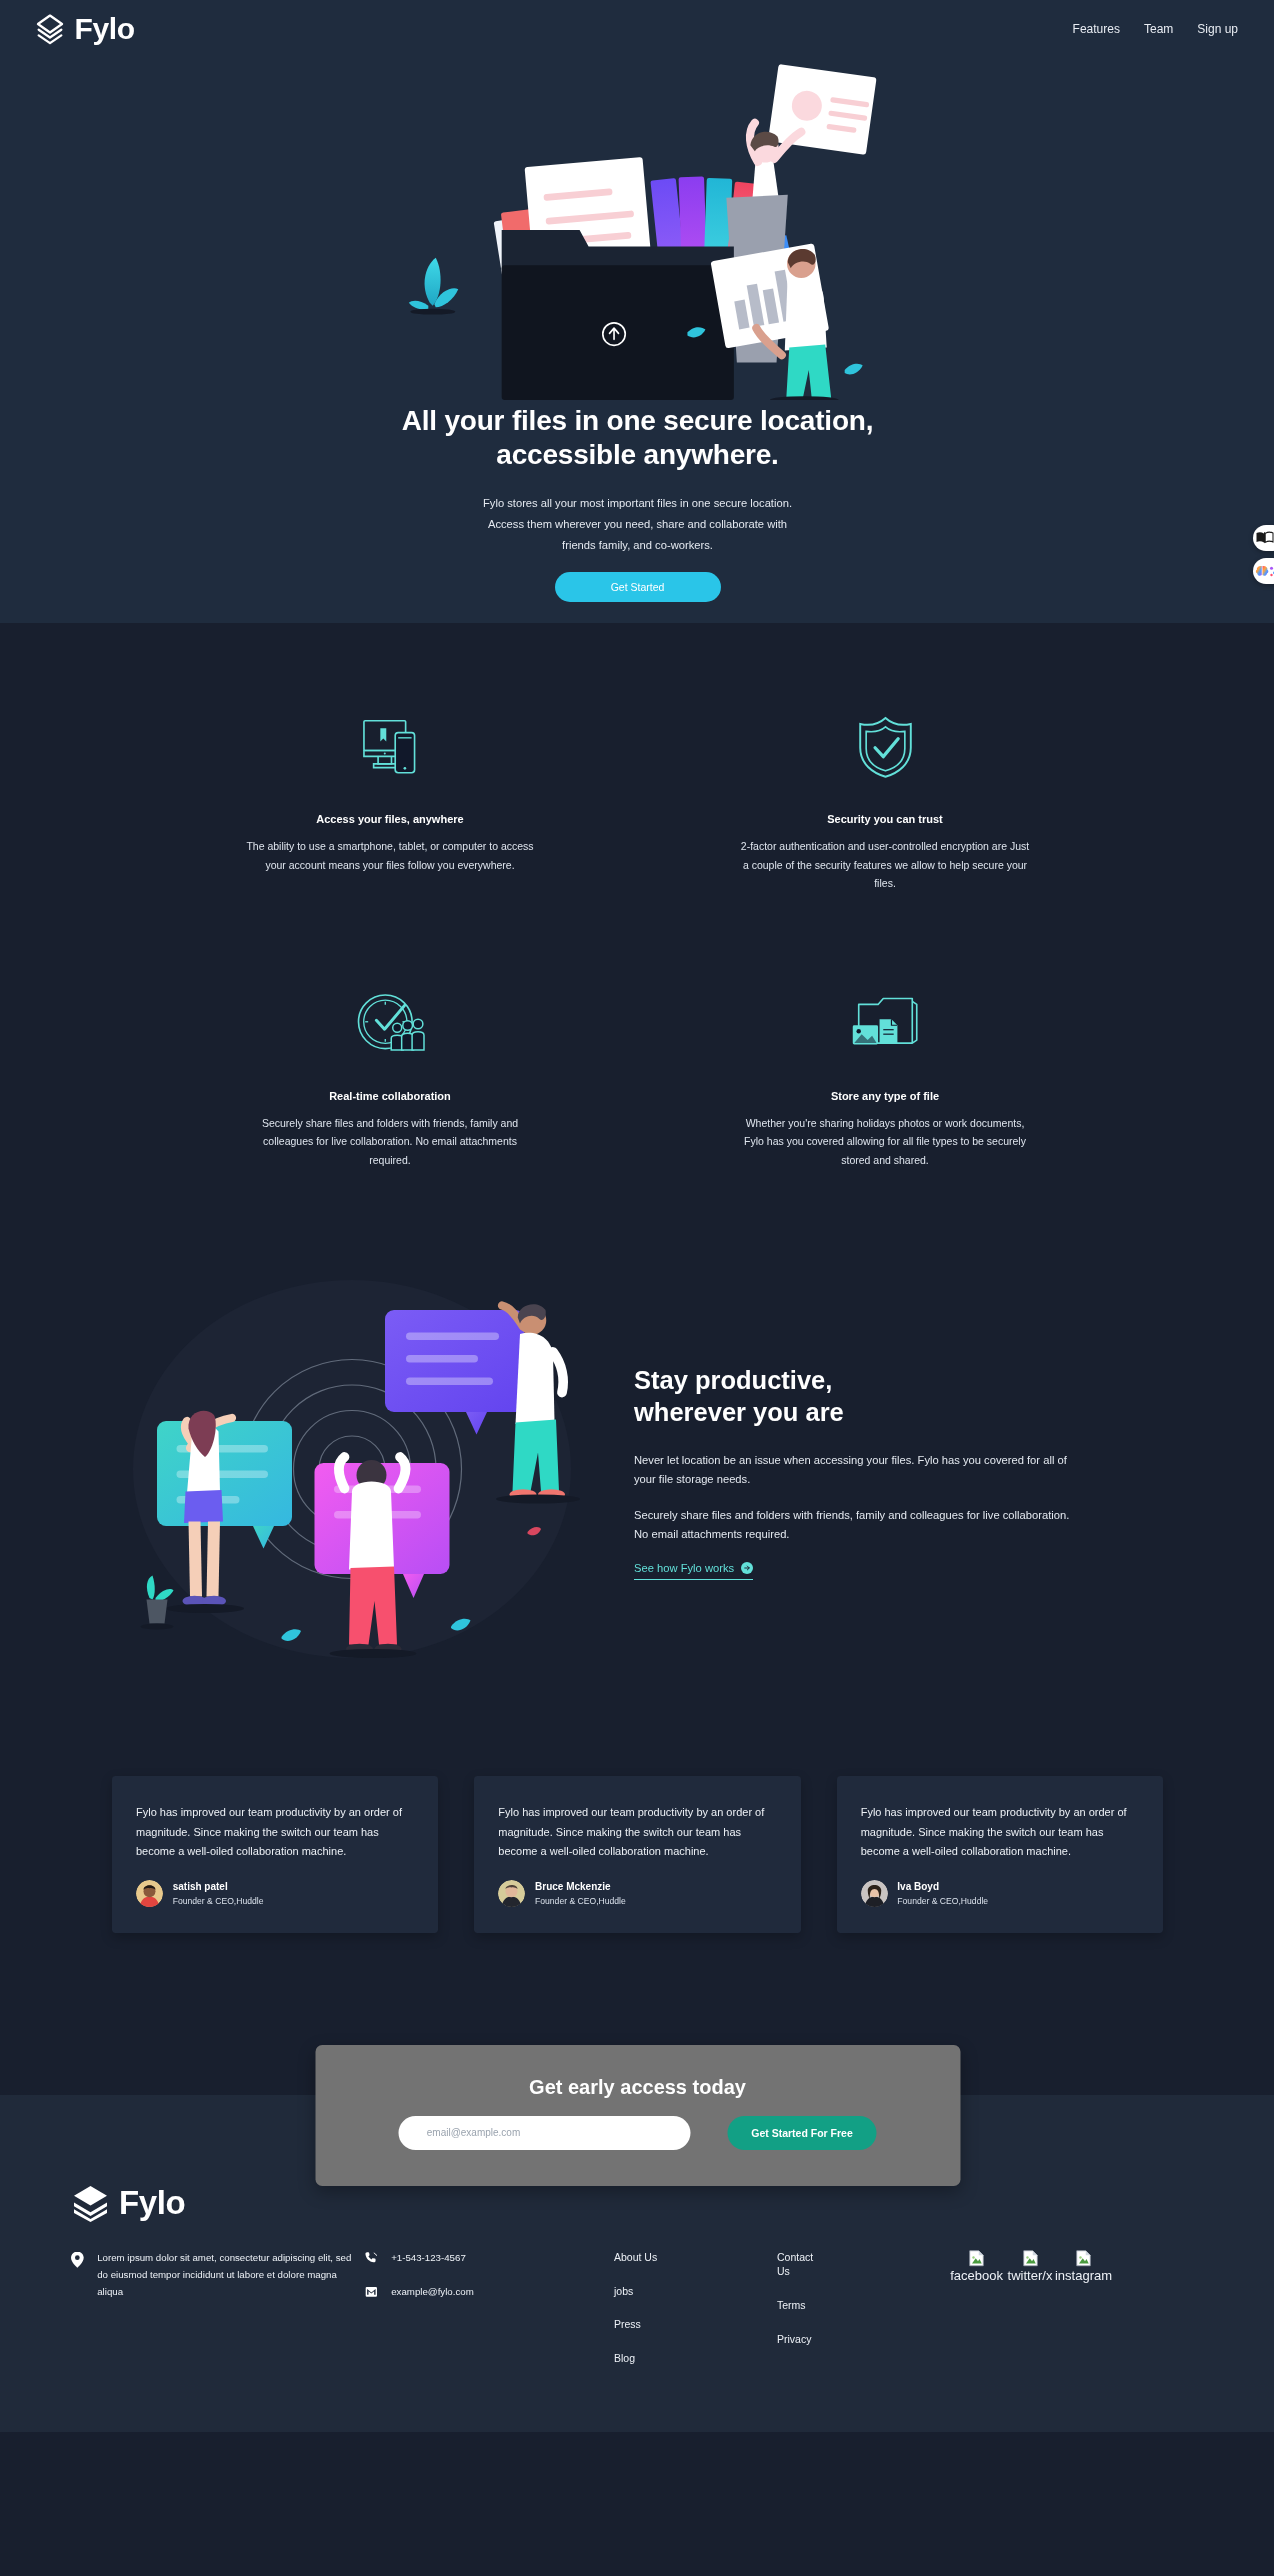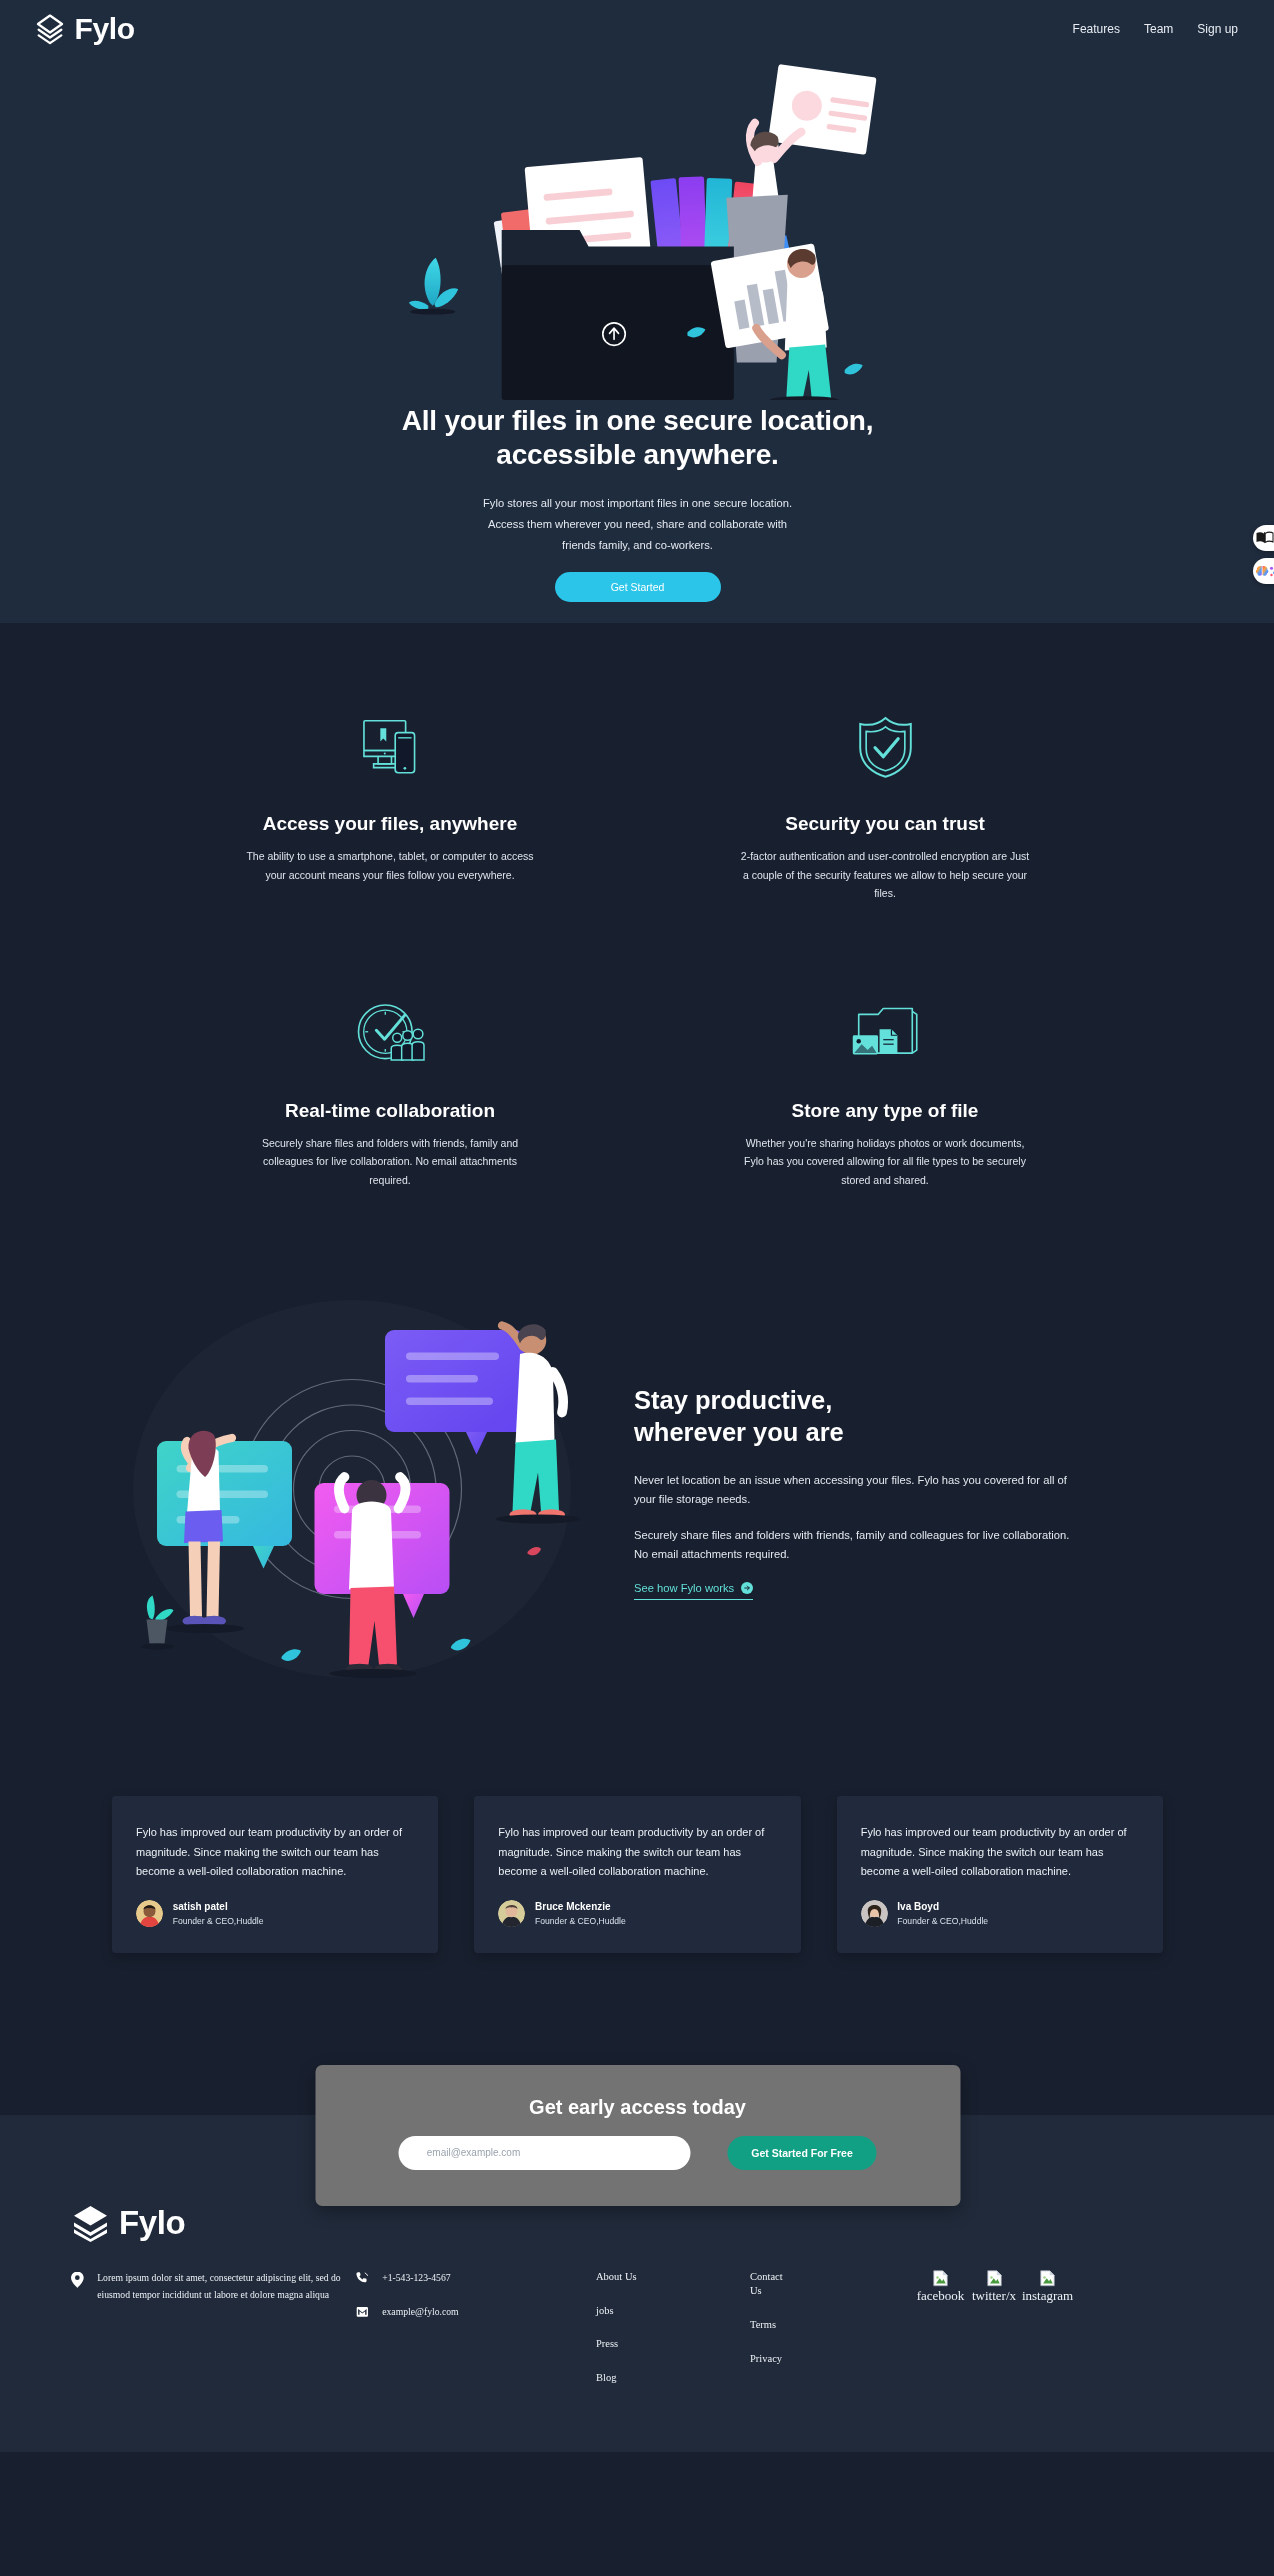--- a/index.html
+++ b/index.html
@@ -47,21 +47,21 @@
   
   .features {
     background:#181f2e;
     padding:90px 0 82px;
     display:grid; grid-template-columns:1fr 1fr;
     row-gap:97px; column-gap:0;
     max-width:990px; margin:0 auto;
   }
   .feature { text-align:center; padding:0 45px; }
   .feature-icon { height:69px; display:flex; align-items:center; justify-content:center; margin-bottom:31.5px; }
-  .feature h3 { font-size:19px; font-weight:700; margin-bottom:12px; }
+  .feature h3 { font-size:11px; font-weight:700; margin-bottom:12px; }
   .feature p { font-size:10.5px; line-height:1.75; color:#dfe5ee; max-width:292px; margin:0 auto; }
 
   
   .productive {
     background:#181f2e;
     display:flex; align-items:center; gap:42px;
     padding:22.5px 90px 67px 127px;
   }
   .prod-illu { width:465px; height:390px; flex:none; }
   .prod-copy { padding-top:7.5px; max-width:450px; }
@@ -117,21 +117,21 @@
   }
 
   
   .footer { background:#202a3a; padding:48px 71px 67px; }
   .footer-brand { display:flex; align-items:center; gap:9px; margin-bottom:28.5px; }
   .footer-mark { width:39px; height:39px; display:block; }
   .footer-name { font-size:33px; font-weight:700; letter-spacing:-0.4px; line-height:1; }
   .footer-grid {
     display:grid;
     grid-template-columns:285px 240px 154px 169px 1fr;
-    gap:0; align-items:start;font-family:Liberation Serif, serif;
+    gap:9px; align-items:start;
   }
   .f-row { display:flex; gap:13.5px; align-items:flex-start; margin-bottom:16.5px; }
   .f-ico { width:12.7px; flex:none; padding-top:1.5px; }
   .f-txt { font-size:9.7px; line-height:1.75; color:#eef2f7; }
   .f-links { display:flex; flex-direction:column; gap:19.5px; }
   .f-links a { color:#eef2f7; font-size:10.5px; text-decoration:none; line-height:1.35; max-width:46px; display:block; }
   .socials { display:flex; gap:10.5px; }
   .broken-img { display:flex; flex-direction:column; align-items:center; width:43px; }
   .broken-glyph { width:15px; height:16.5px; margin-bottom:1.5px; }
   .broken-label { font-size:13px; color:#eef2f7; white-space:nowrap; }

